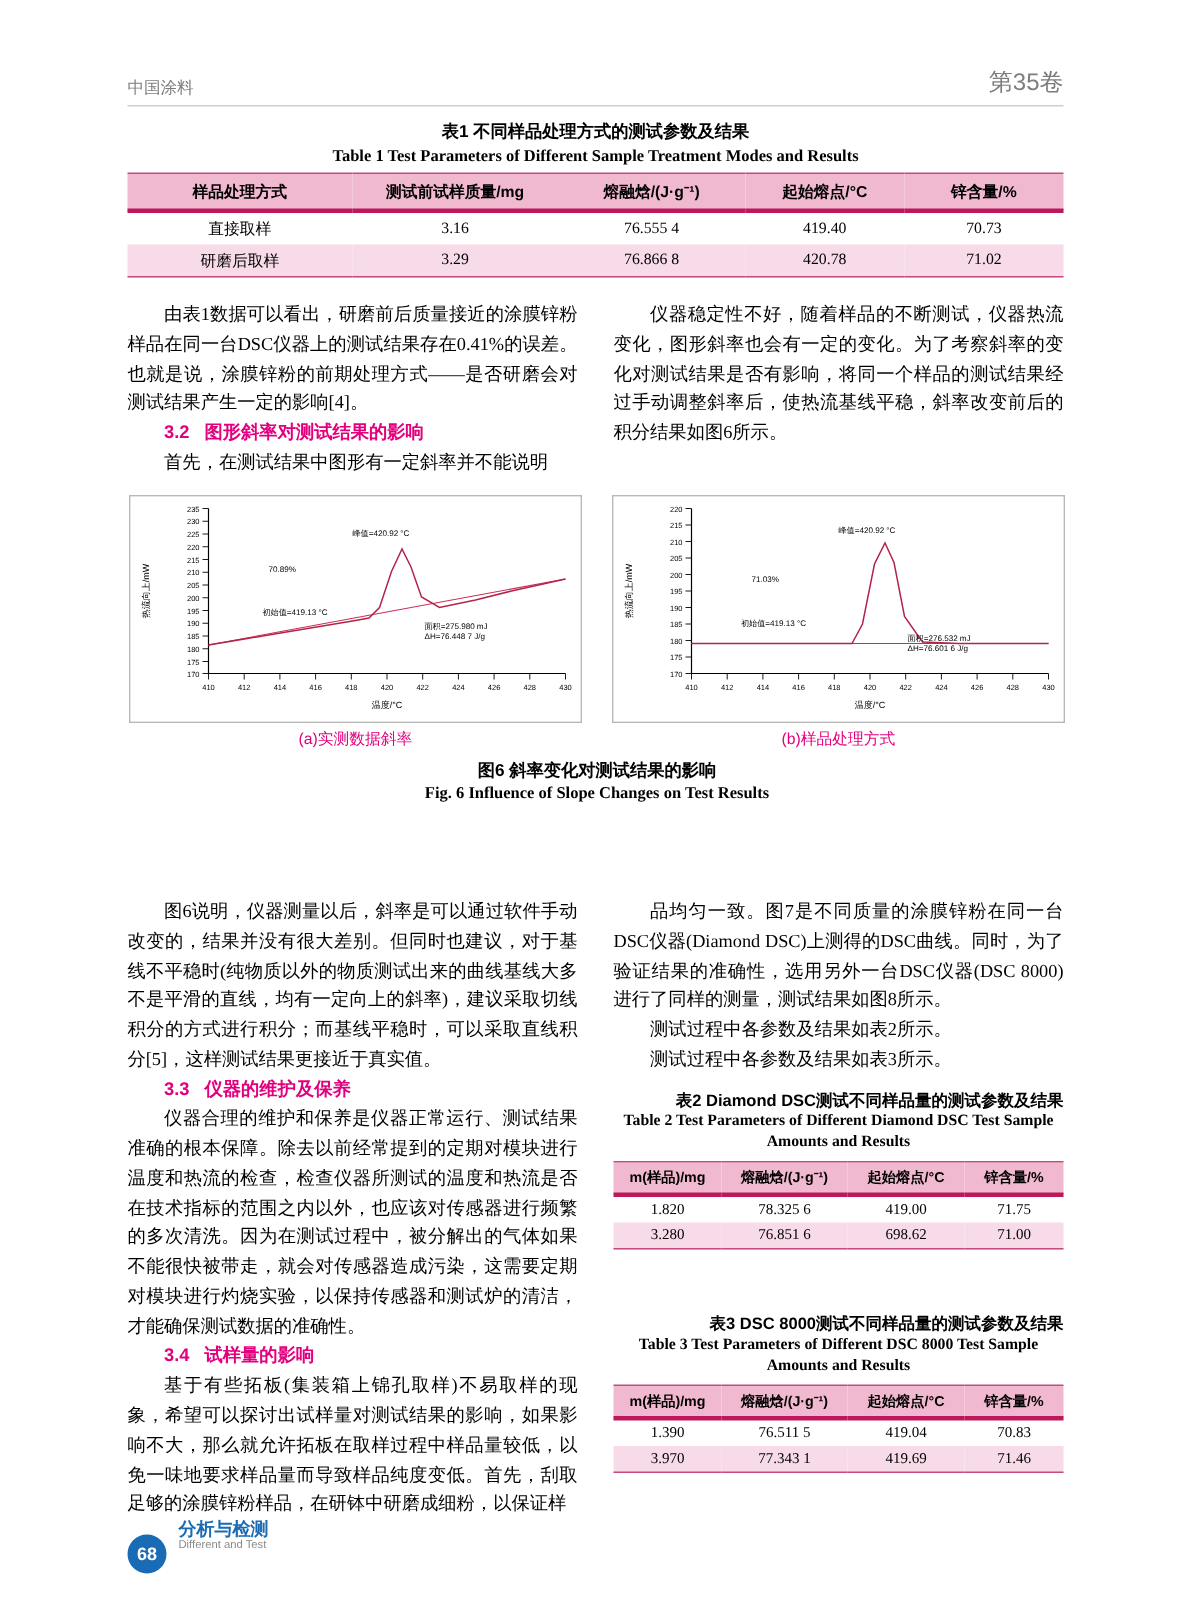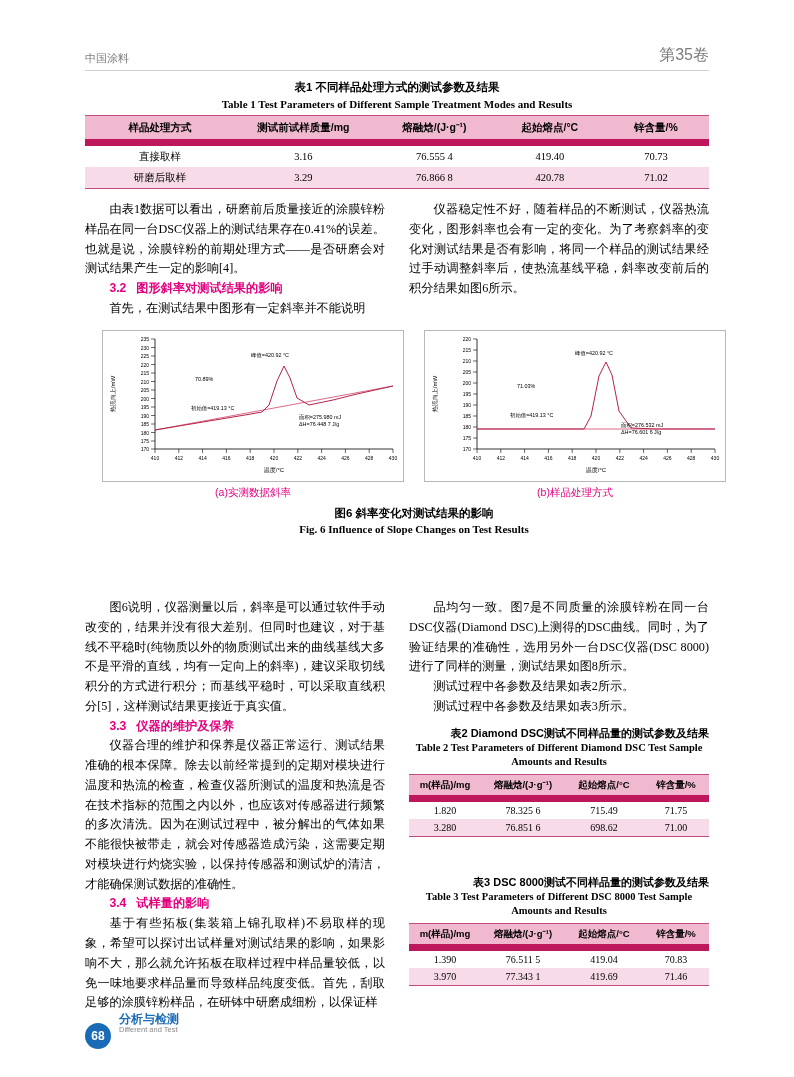--- a/index.html
+++ b/index.html
@@ -35,21 +35,21 @@
     font-family:"Liberation Serif",serif;
   }
   table.data{
     border-collapse:collapse;width:100%;
     font-size:10.5px;
     font-family:"Liberation Serif",serif;
   }
   table.data th{
     background:#f1b9d0;
     border-top:1.3px solid #c44b82;
-    border-bottom:7px solid #be185d;
+    border-bottom:3px solid #be185d;
     font-weight:bold;
     padding:4px 2px;
     text-align:center;
     font-family:"Liberation Sans",sans-serif;
     font-size:10.5px;
   }
   table.data td{
     padding:3.5px 2px;text-align:center;
   }
   table.data tr.alt td{background:#f7dbe8;}
@@ -69,21 +69,21 @@
     color:#e2007f;font-weight:bold;
     font-family:"Liberation Sans",sans-serif;
     font-size:12.2px;margin:2px 0 0 0;text-indent:0;
   }
   .sec-head .num{margin-right:10px;}
   .colL{left:85px;top:200px;}
   .colR{left:409px;top:200px;}
   .colL2{left:85px;top:598px;}
   .colR2{left:409px;top:598px;}
   
-  .figs{position:absolute;left:102px;top:330px;width:624px;}
+  .figs{position:absolute;left:86px;top:330px;width:624px;}
   .figrow{display:flex;justify-content:space-between;}
   .chartbox{
     width:300px;height:150px;background:#ffffff;
     border:1px solid #b8b8b8;position:relative;
   }
   .cap-sub{
     text-align:center;color:#e2007f;font-size:10.5px;
     font-family:"Liberation Sans",sans-serif;margin-top:4px;
   }
   .fig-title{
@@ -362,21 +362,21 @@
           <th style="width:24%">m(样品)/mg</th>
           <th style="width:28%">熔融焓/(J·g⁻¹)</th>
           <th style="width:26%">起始熔点/°C</th>
           <th style="width:22%">锌含量/%</th>
         </tr>
       </thead>
       <tbody>
         <tr>
           <td>1.820</td>
           <td>78.325 6</td>
-          <td>715.49</td>
+          <td>419.00</td>
           <td>71.75</td>
         </tr>
         <tr class="alt last">
           <td>3.280</td>
           <td>76.851 6</td>
           <td>698.62</td>
           <td>71.00</td>
         </tr>
       </tbody>
     </table>

